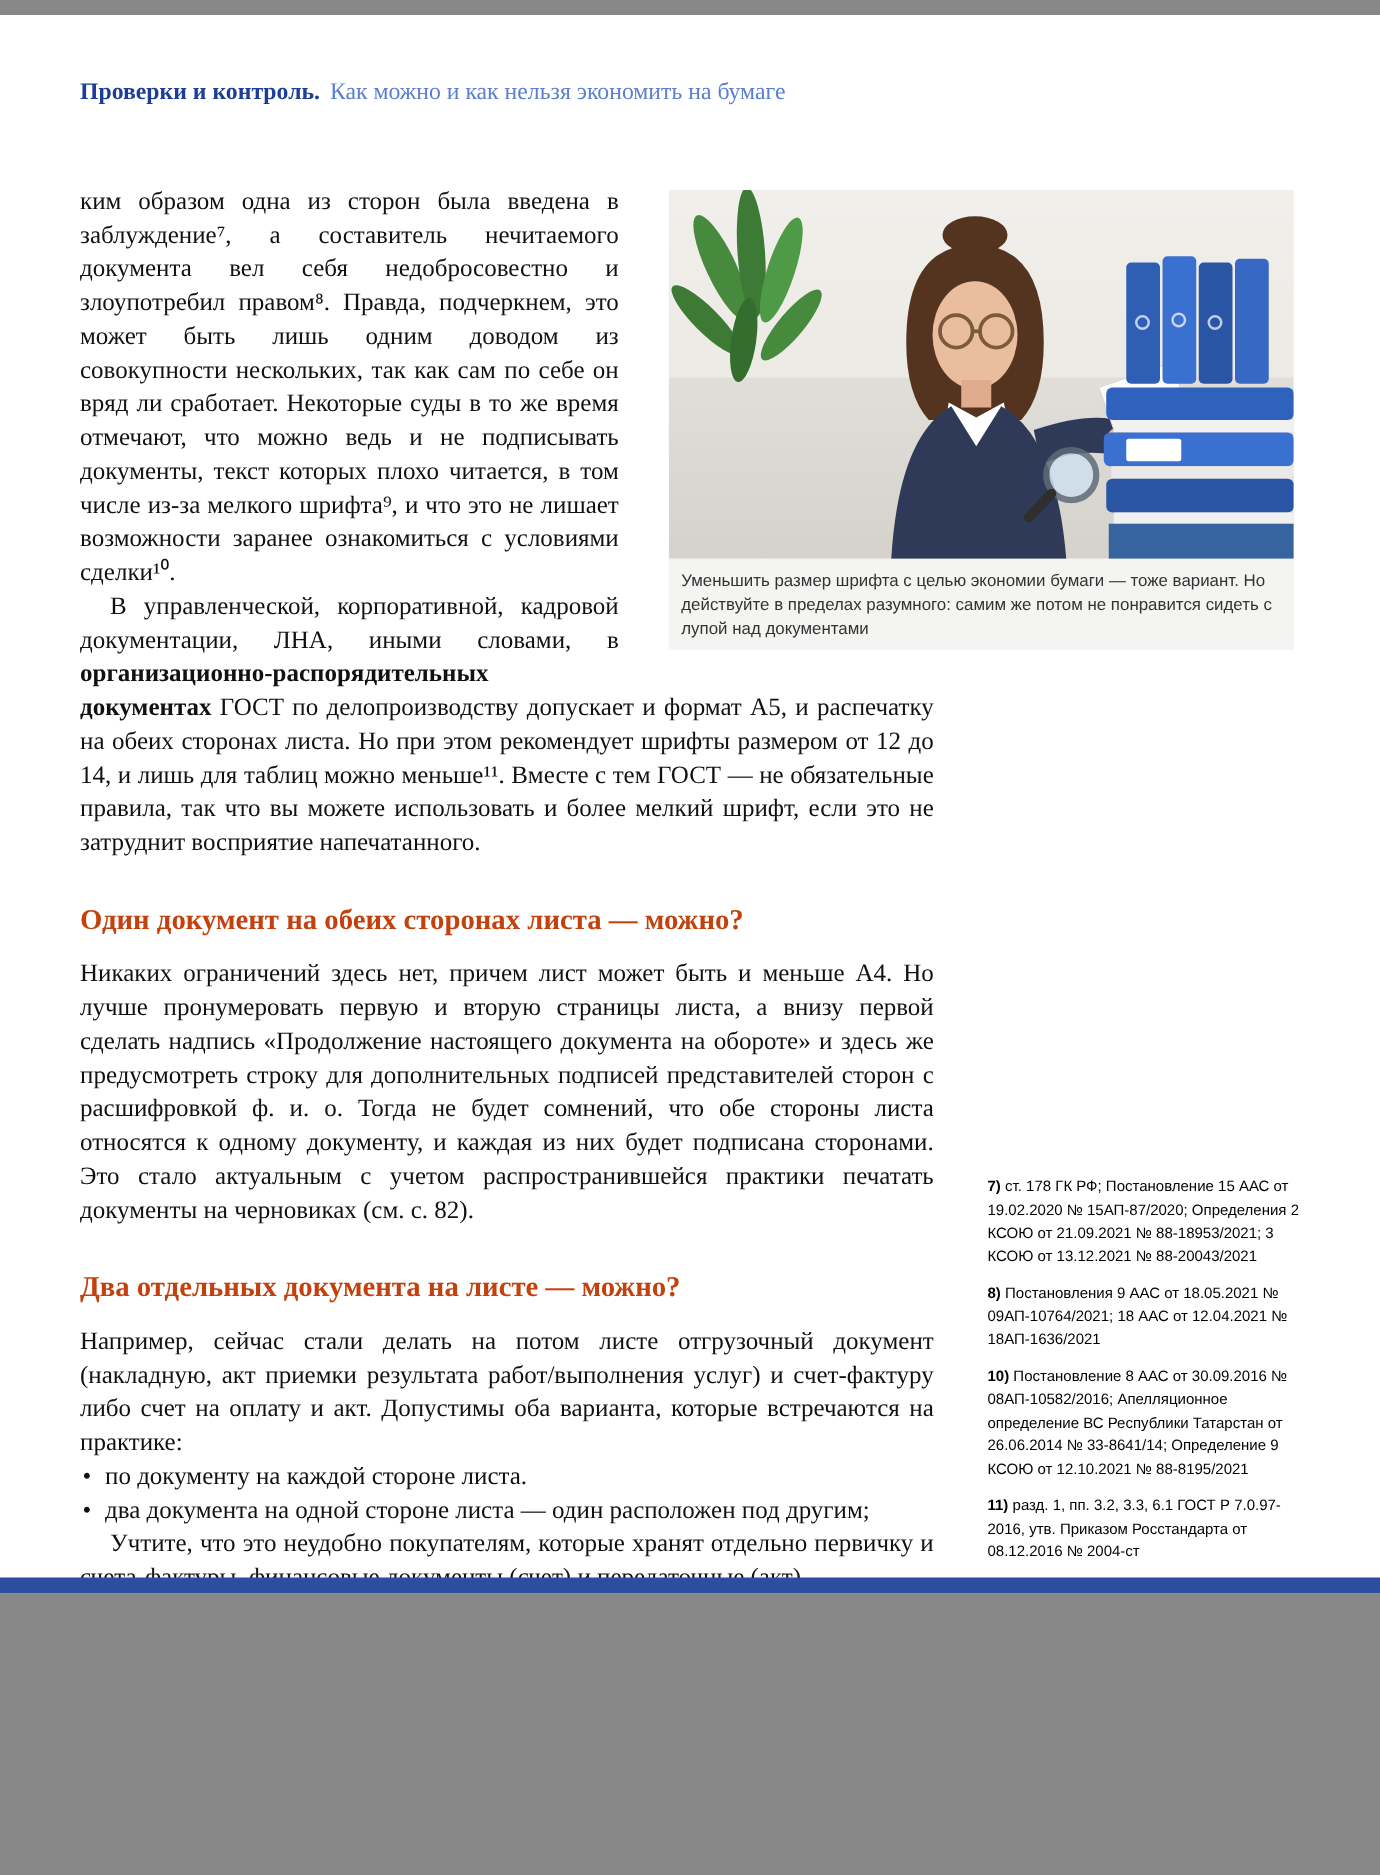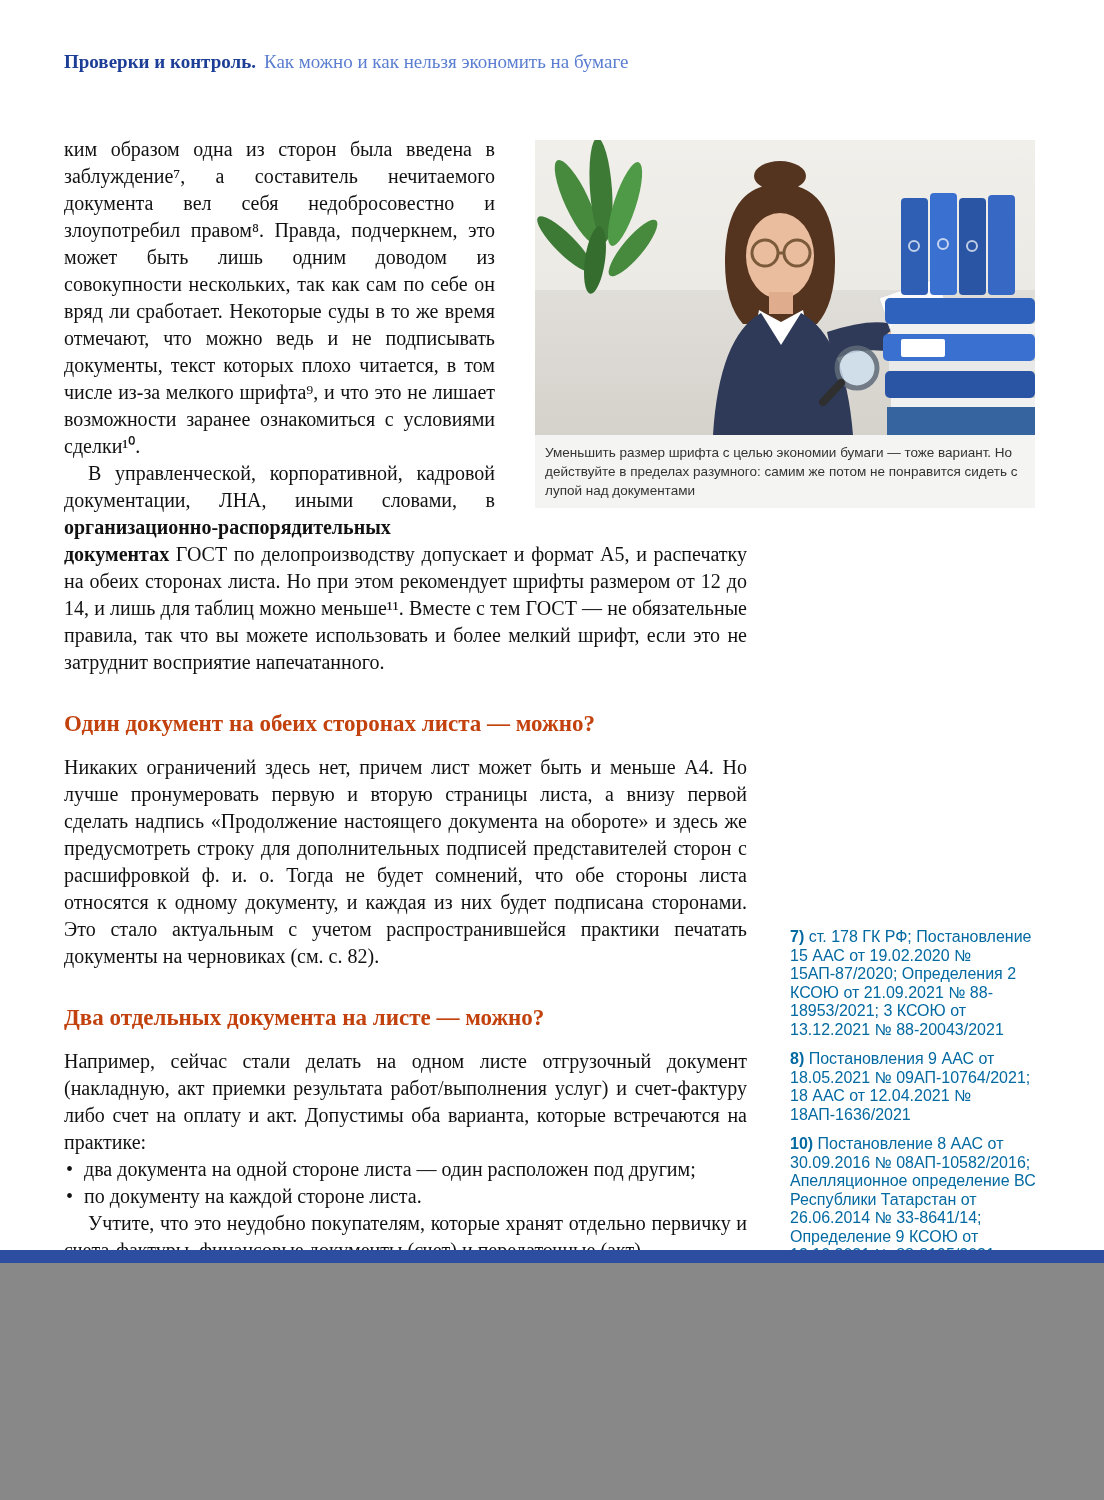--- a/index.html
+++ b/index.html
@@ -1,20 +1,20 @@
 <!DOCTYPE html>
 <html lang="ru"><head>
 <meta charset="utf-8">
 <style>
   html, body { margin: 0; padding: 0; background: #888; }
   .page {
     position: relative;
     width: 1104px;
     height: 1263px;
-    margin: 0 auto;
+    margin: 12px auto;
     background: #ffffff;
     font-family: "Liberation Serif", serif;
     color: #111;
     overflow: hidden;
   }
   
   .hdr {
     position: absolute;
     top: 50px;
     left: 64px;
@@ -83,23 +83,23 @@
     top: 0;
   }
 
   
   .footnotes {
     position: absolute;
     left: 790px;
     top: 928px;
     width: 252px;
     font-family: "Liberation Sans", sans-serif;
-    font-size: 16px;
+    font-size: 12px;
     line-height: 18.5px;
-    color: #0369a1;
+    color: #000000;
     text-align: left;
   }
   .fn { margin-bottom: 11px; }
   .fn .fn-num { font-weight: bold; }
 
   .page-number {
     position: absolute;
     left: 64px;
     top: 1424px;
     font-size: 14px;
@@ -195,25 +195,25 @@
     <p class="body-p">ким образом одна из сторон была введена в заблуждение⁷, а составитель нечитаемого документа вел себя недобросовестно и злоупотребил правом⁸. Правда, подчеркнем, это может быть лишь одним доводом из совокупности нескольких, так как сам по себе он вряд ли сработает. Некоторые суды в то же время отмечают, что можно ведь и не подписывать документы, текст которых плохо читается, в том числе из-за мелкого шрифта⁹, и что это не лишает возможности заранее ознакомиться с условиями сделки¹⁰.</p>
 
     <p class="body-p indent"><span>В управленческой, корпоративной, кадровой документации, ЛНА, иными словами, в </span><strong>организационно-распорядительных документах</strong><span> ГОСТ по делопроизводству допускает и формат А5, и распечатку на обеих сторонах листа. Но при этом рекомендует шрифты размером от 12 до 14, и лишь для таблиц можно меньше¹¹. Вместе с тем ГОСТ — не обязательные правила, так что вы можете использовать и более мелкий шрифт, если это не затруднит восприятие напечатанного.</span></p>
 
     <h2 class="section-heading">Один документ на обеих сторонах листа — можно?</h2>
 
     <p class="body-p">Никаких ограничений здесь нет, причем лист может быть и меньше А4. Но лучше пронумеровать первую и вторую страницы листа, а внизу первой сделать надпись «Продолжение настоящего документа на обороте» и здесь же предусмотреть строку для дополнительных подписей представителей сторон с расшифровкой ф. и. о. Тогда не будет сомнений, что обе стороны листа относятся к одному документу, и каждая из них будет подписана сторонами. Это стало актуальным с учетом распространившейся практики печатать документы на черновиках (см. с. 82).</p>
 
     <h2 class="section-heading">Два отдельных документа на листе — можно?</h2>
 
-    <p class="body-p">Например, сейчас стали делать на одном листе отгрузочный документ (накладную, акт приемки результата работ/выполнения услуг) и счет-фактуру либо счет на оплату и акт. Допустимы оба варианта, которые встречаются на практике:</p>
+    <p class="body-p">Например, сейчас стали делать на потом листе отгрузочный документ (накладную, акт приемки результата работ/выполнения услуг) и счет-фактуру либо счет на оплату и акт. Допустимы оба варианта, которые встречаются на практике:</p>
 
     <ul class="bullets">
+      <li>по документу на каждой стороне листа.</li>
       <li>два документа на одной стороне листа — один расположен под другим;</li>
-      <li>по документу на каждой стороне листа.</li>
     </ul>
 
     <p class="body-p indent">Учтите, что это неудобно покупателям, которые хранят отдельно первичку и счета-фактуры, финансовые документы (счет) и передаточные (акт).</p>
 
   </main>
 
   <aside class="footnotes">
     <div class="fn"><span class="fn-num">7)</span> <span>ст. 178 ГК РФ; Постановление 15 ААС от 19.02.2020 № 15АП-87/2020; Определения 2 КСОЮ от 21.09.2021 № 88-18953/2021; 3 КСОЮ от 13.12.2021 № 88-20043/2021</span></div>
     <div class="fn"><span class="fn-num">8)</span> <span>Постановления 9 ААС от 18.05.2021 № 09АП-10764/2021; 18 ААС от 12.04.2021 № 18АП-1636/2021</span></div>
     <div class="fn"><span class="fn-num">10)</span> <span>Постановление 8 ААС от 30.09.2016 № 08АП-10582/2016; Апелляционное определение ВС Республики Татарстан от 26.06.2014 № 33-8641/14; Определение 9 КСОЮ от 12.10.2021 № 88-8195/2021</span></div>

